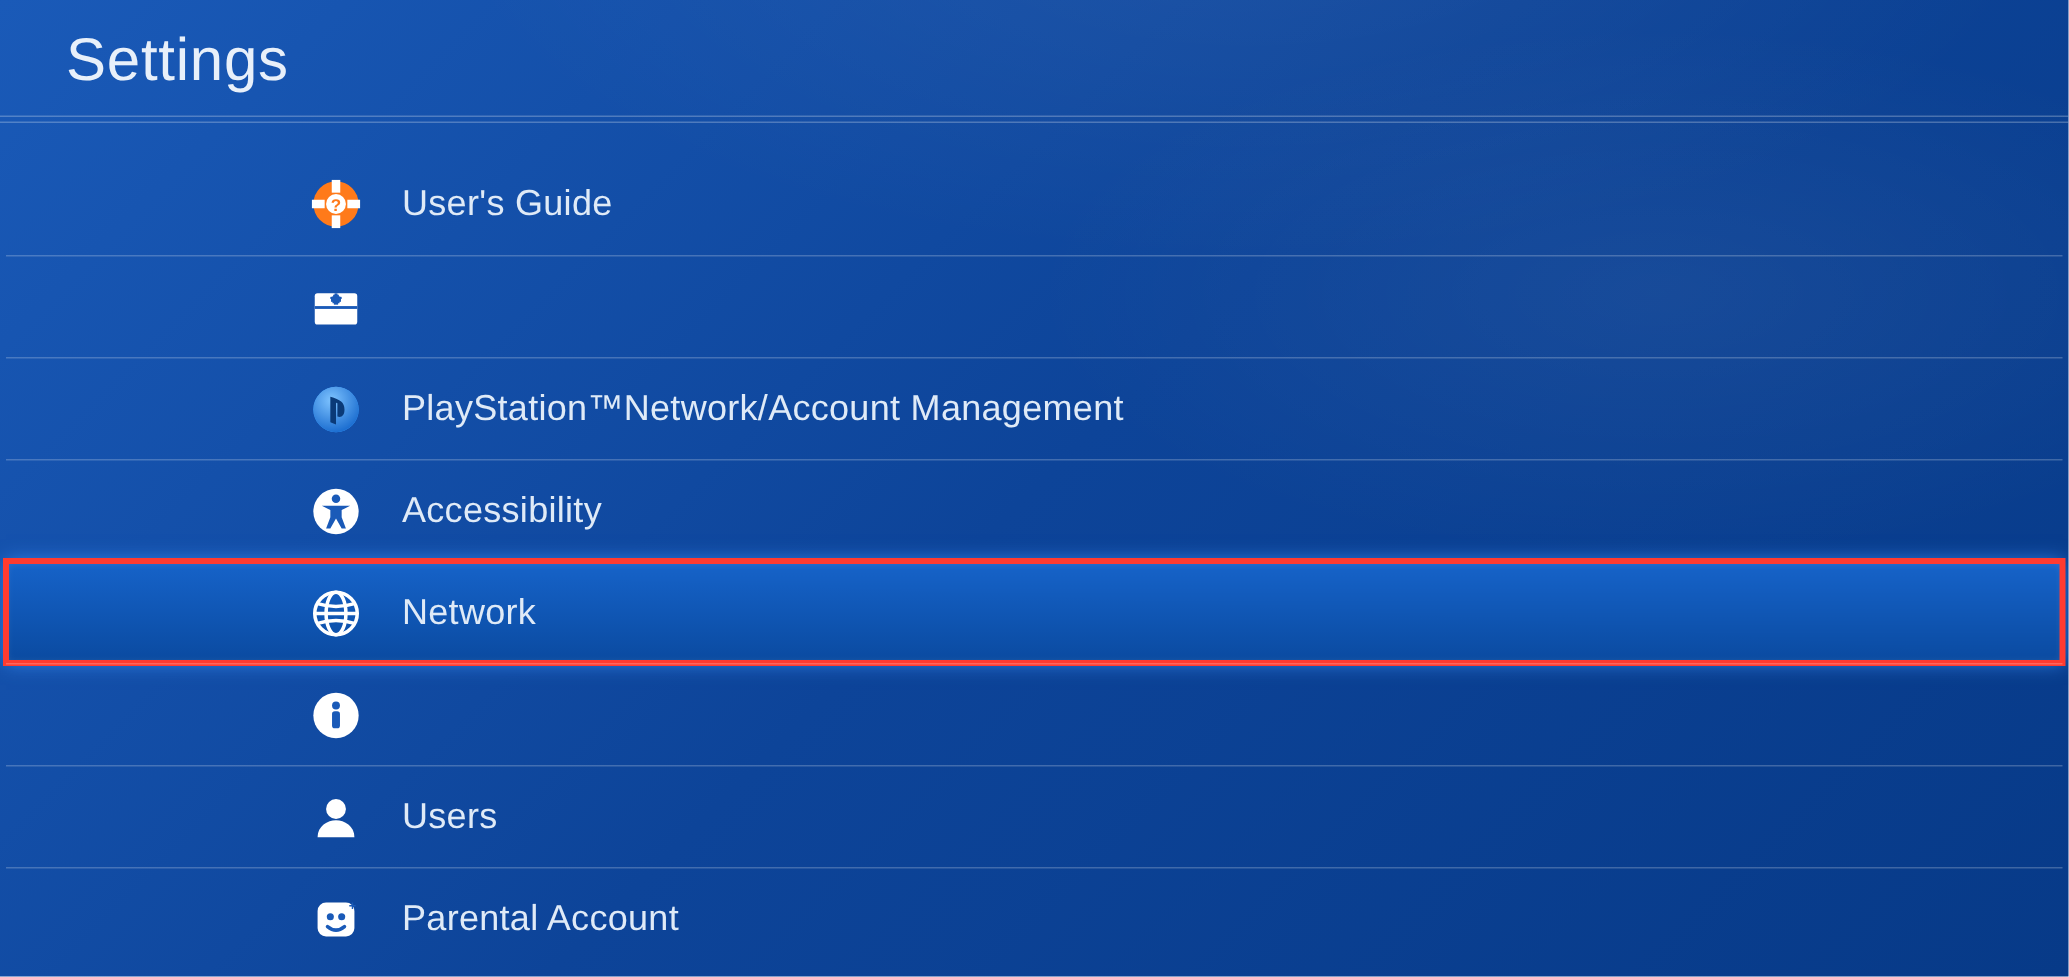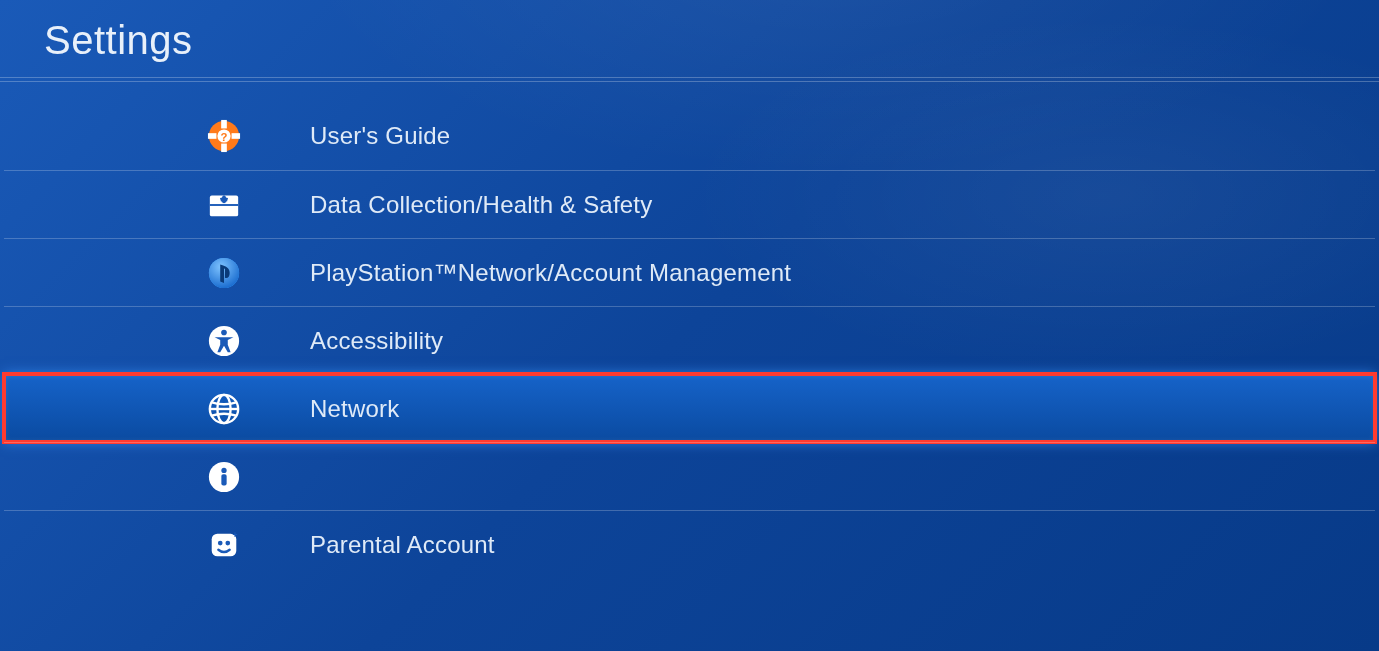--- a/index.html
+++ b/index.html
@@ -78,21 +78,20 @@
       align-items: center;
       justify-content: center;
       flex-shrink: 0;
     }
     .icon-slot svg {
       width: 34px;
       height: 34px;
     }
     .label {
       white-space: nowrap;
-      margin-left: 42px;
     }
   </style>
 </head>
 <body>
 
 <div class="page-title">Settings</div>
 <div class="rule"></div>
 <div class="rule rule-top2"></div>
 
 <div class="menu">
@@ -121,21 +120,20 @@
         <rect x="15.5" y="10" width="5" height="5" fill="none"></rect>
         <rect x="16" y="9" width="4" height="1.5" fill="#1a5ab8"></rect>
         <rect x="14" y="10.5" width="8" height="1.5" fill="#1a5ab8"></rect>
         <rect x="17" y="8" width="2" height="6" fill="#1a5ab8"></rect>
         <rect x="14.5" y="10.5" width="7" height="2" fill="#1a5ab8"></rect>
 
         <rect x="16.5" y="9" width="3" height="7" fill="#1a5ab8"></rect>
         <rect x="14.5" y="11" width="7" height="3" fill="#1a5ab8"></rect>
       </svg>
     </span>
-    <span class="label">Data Collection/Health &amp; Safety</span>
   </div>
 
   <div class="menu-item">
     <span class="icon-slot">
       <svg viewBox="0 0 36 36">
         <circle cx="18" cy="18" r="16" fill="#3aa0ff"></circle>
         <circle cx="18" cy="18" r="16" fill="url(#g1)"></circle>
         <defs>
           <radialGradient id="g1" cx="40%" cy="30%" r="70%">
             <stop offset="0%" stop-color="#7ec3ff"></stop>
@@ -175,20 +173,29 @@
   <div class="menu-item">
     <span class="icon-slot">
       <svg viewBox="0 0 36 36">
         <circle cx="18" cy="18" r="16" fill="#ffffff"></circle>
         <circle cx="18" cy="11" r="2.8" fill="#1a5ab8"></circle>
         <rect x="15.2" y="15" width="5.6" height="12" rx="2" fill="#1a5ab8"></rect>
       </svg>
     </span>
   </div>
 
+  <div class="menu-item">
+    <span class="icon-slot">
+      <svg viewBox="0 0 36 36">
+        <circle cx="18" cy="12" r="7" fill="#ffffff"></circle>
+        <path d="M5 32 C5 24 12 20 18 20 C24 20 31 24 31 32 Z" fill="#ffffff"></path>
+      </svg>
+    </span>
+    <span class="label">Users</span>
+  </div>
 
   <div class="menu-item">
     <span class="icon-slot">
       <svg viewBox="0 0 36 36">
         <rect x="5" y="6" width="26" height="24" rx="6" fill="#ffffff"></rect>
         <circle cx="14" cy="16" r="2.5" fill="#1a5ab8"></circle>
         <circle cx="22" cy="16" r="2.5" fill="#1a5ab8"></circle>
         <path d="M12 23 Q18 28 24 23" fill="none" stroke="#1a5ab8" stroke-width="2.5" stroke-linecap="round"></path>
         <text x="27" y="11" font-size="9" fill="#1a5ab8" font-weight="bold">+</text>
       </svg>

